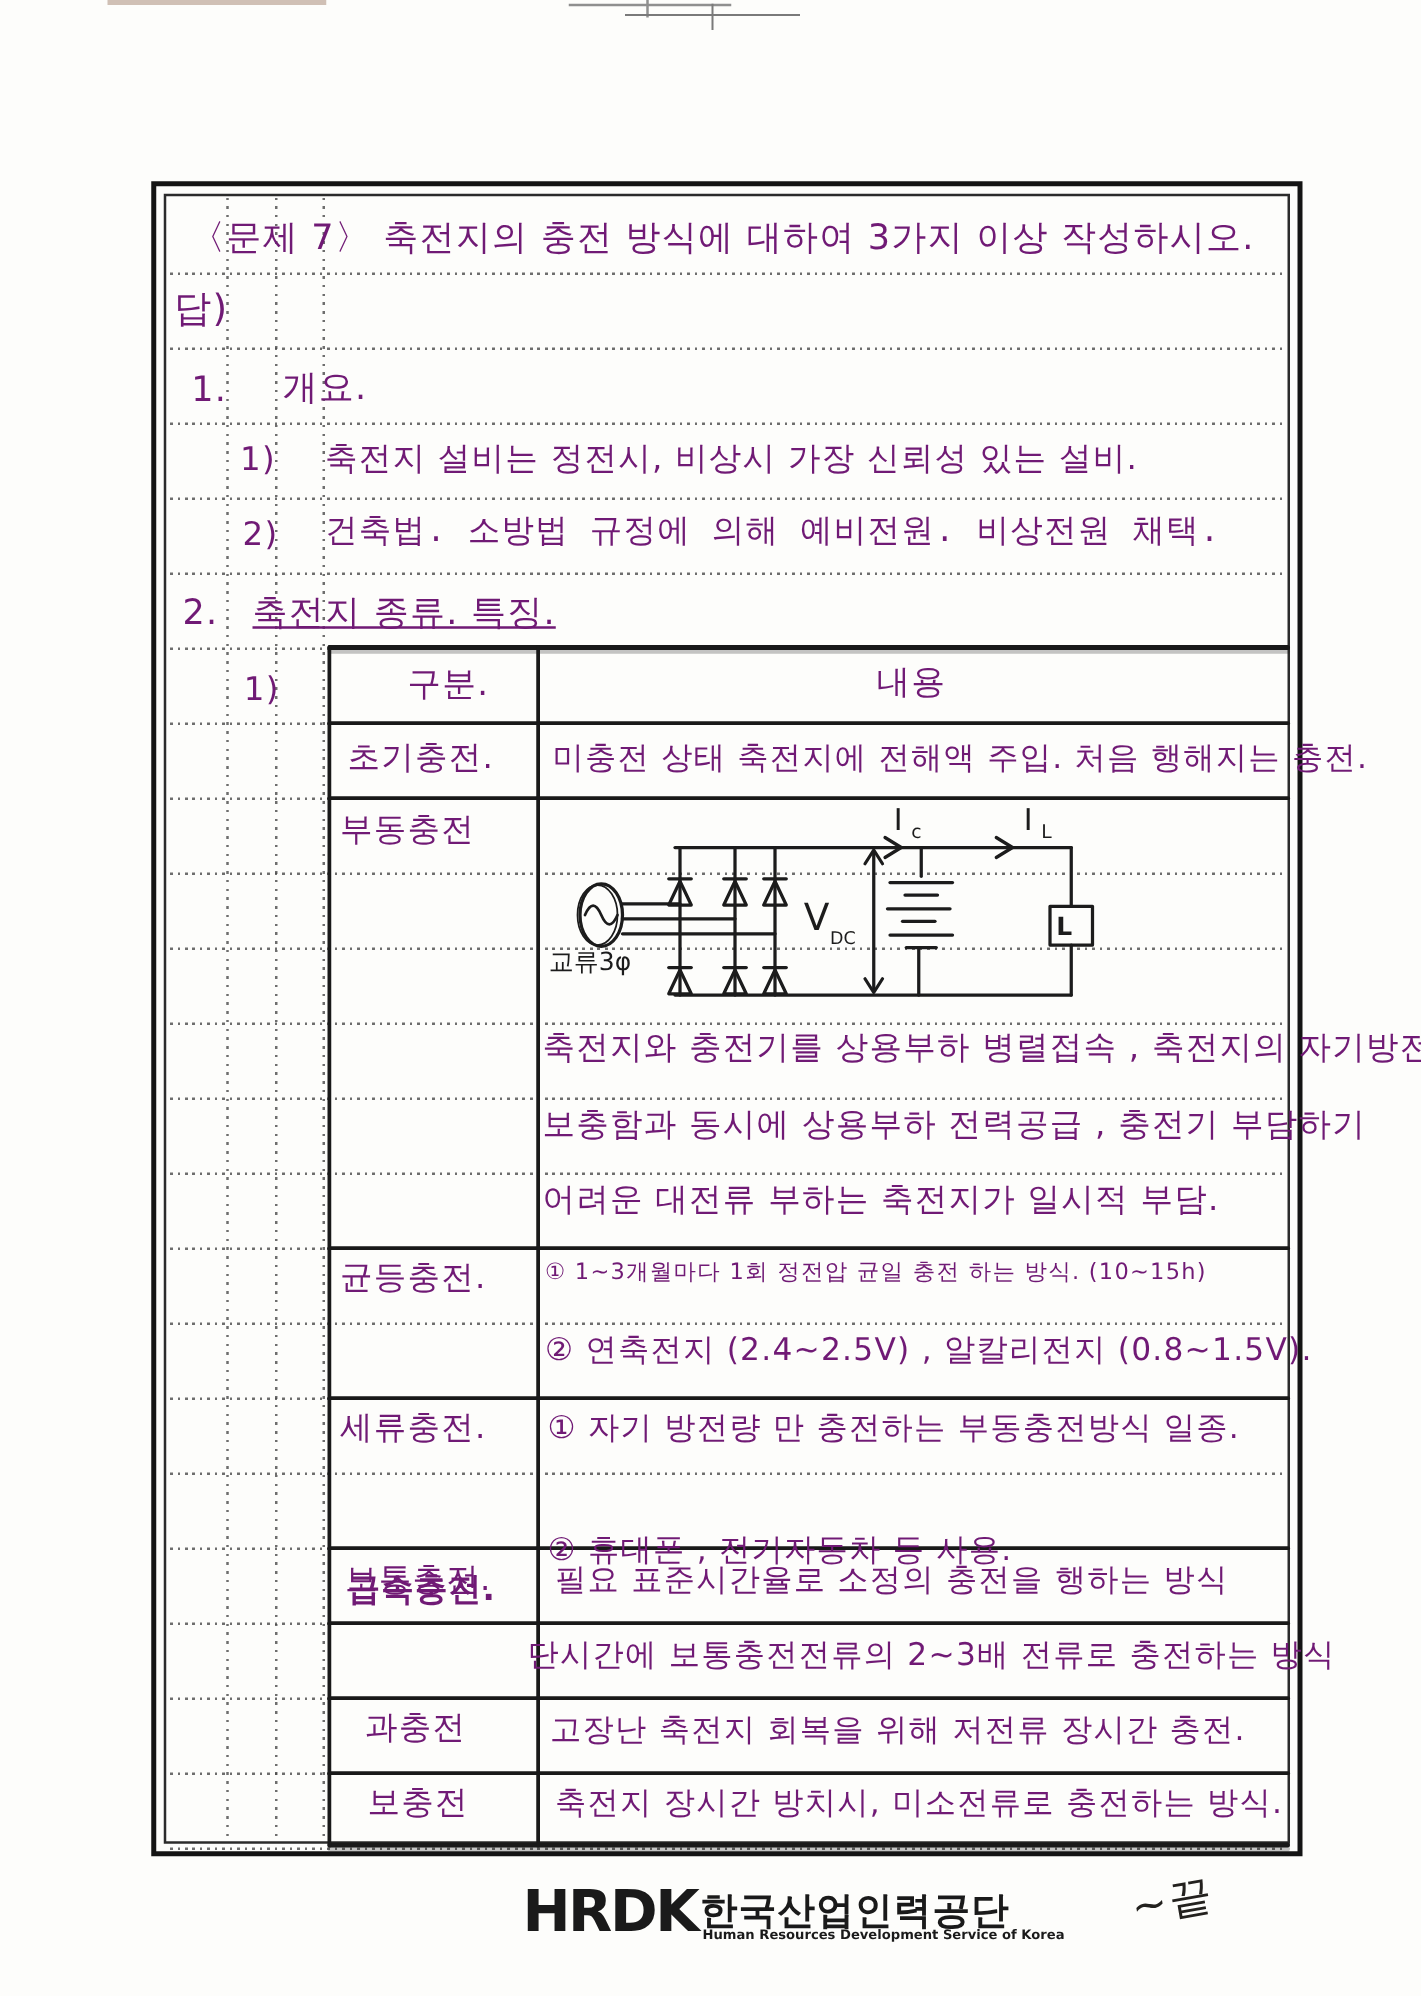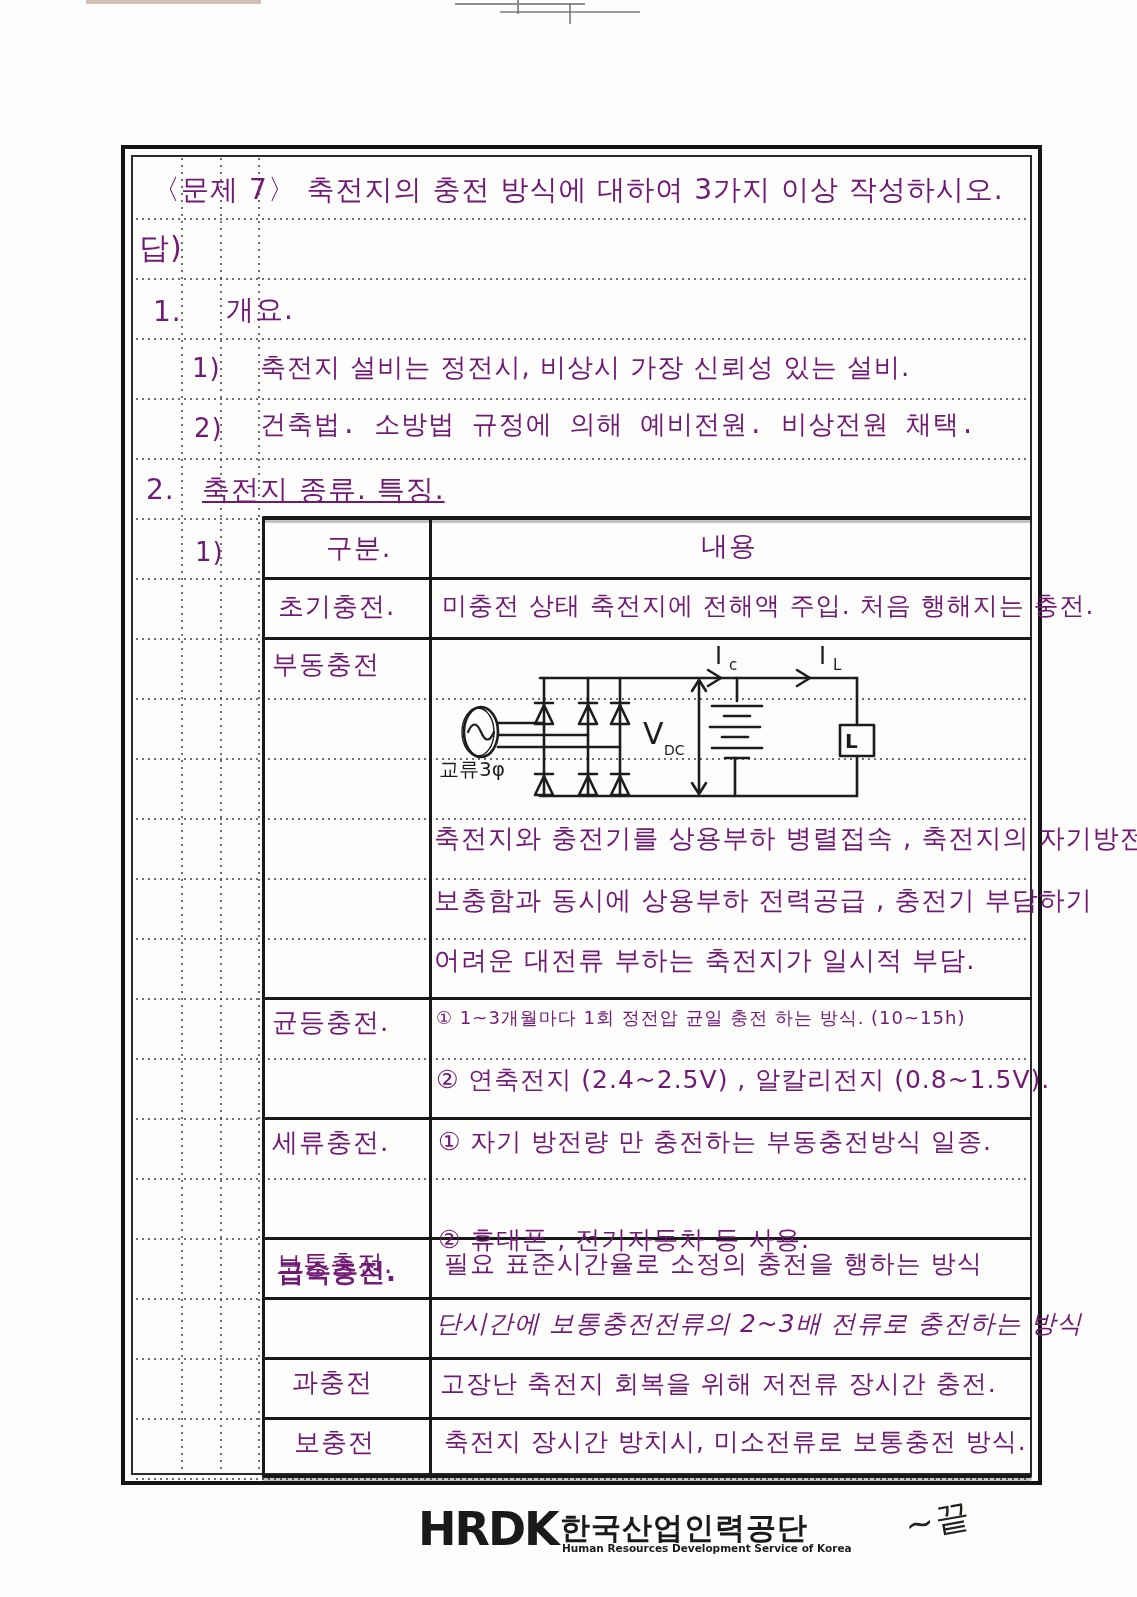--- a/index.html
+++ b/index.html
@@ -125,23 +125,23 @@
 <div class="abs hw hw-md" style="left:434px;top:884px;">보충함과 동시에 상용부하 전력공급 , 충전기 부담하기</div>
 <div class="abs hw hw-md" style="left:434px;top:944px;">어려운 대전류 부하는 축전지가 일시적 부담.</div>
 
 <div class="abs hw" style="left:436px;top:1006px;font-size:18px;">① 1~3개월마다 1회 정전압 균일 충전 하는 방식. (10~15h)</div>
 <div class="abs hw hw-sm" style="left:436px;top:1064px;">② 연축전지 (2.4~2.5V) , 알칼리전지 (0.8~1.5V).</div>
 
 <div class="abs hw hw-sm" style="left:438px;top:1126px;">① 자기 방전량 만 충전하는 부동충전방식 일종.</div>
 <div class="abs hw hw-sm" style="left:438px;top:1188px;margin-top:36px;">② 휴대폰 , 전기자동차 등 사용.</div>
 
 <div class="abs hw hw-sm" style="left:444px;top:1248px;">필요 표준시간율로 소정의 충전을 행하는 방식</div>
-<div class="abs hw hw-sm" style="left:436px;top:1308px;font-style:italic;">단시간에 보통충전전류의 2~3배 전류로 충전하는 방식</div>
+<div class="abs hw hw-sm" style="left:422px;top:1308px;">단시간에 보통충전전류의 2~3배 전류로 충전하는 방식</div>
 <div class="abs hw hw-sm" style="left:440px;top:1368px;">고장난 축전지 회복을 위해 저전류 장시간 충전.</div>
-<div class="abs hw hw-sm" style="left:444px;top:1426px;">축전지 장시간 방치시, 미소전류로 보통충전 방식.</div>
+<div class="abs hw hw-sm" style="left:444px;top:1426px;">축전지 장시간 방치시, 미소전류로 충전하는 방식.</div>
 
 <svg class="abs" style="left:429px;top:638px;" width="605" height="172" viewBox="0 0 605 172">
   <g stroke="#1c1c1c" stroke-width="2.6" fill="none" stroke-linecap="round" stroke-linejoin="round">
 
     <g>
       <ellipse cx="52" cy="94" rx="17" ry="25"></ellipse>
       <ellipse cx="49" cy="94" rx="16" ry="24" stroke-width="1.4"></ellipse>
       <path d="M 39 94 Q 45.5 79 52 94 Q 58.5 109 65 94" stroke-width="2.2"></path>
     </g>
 

